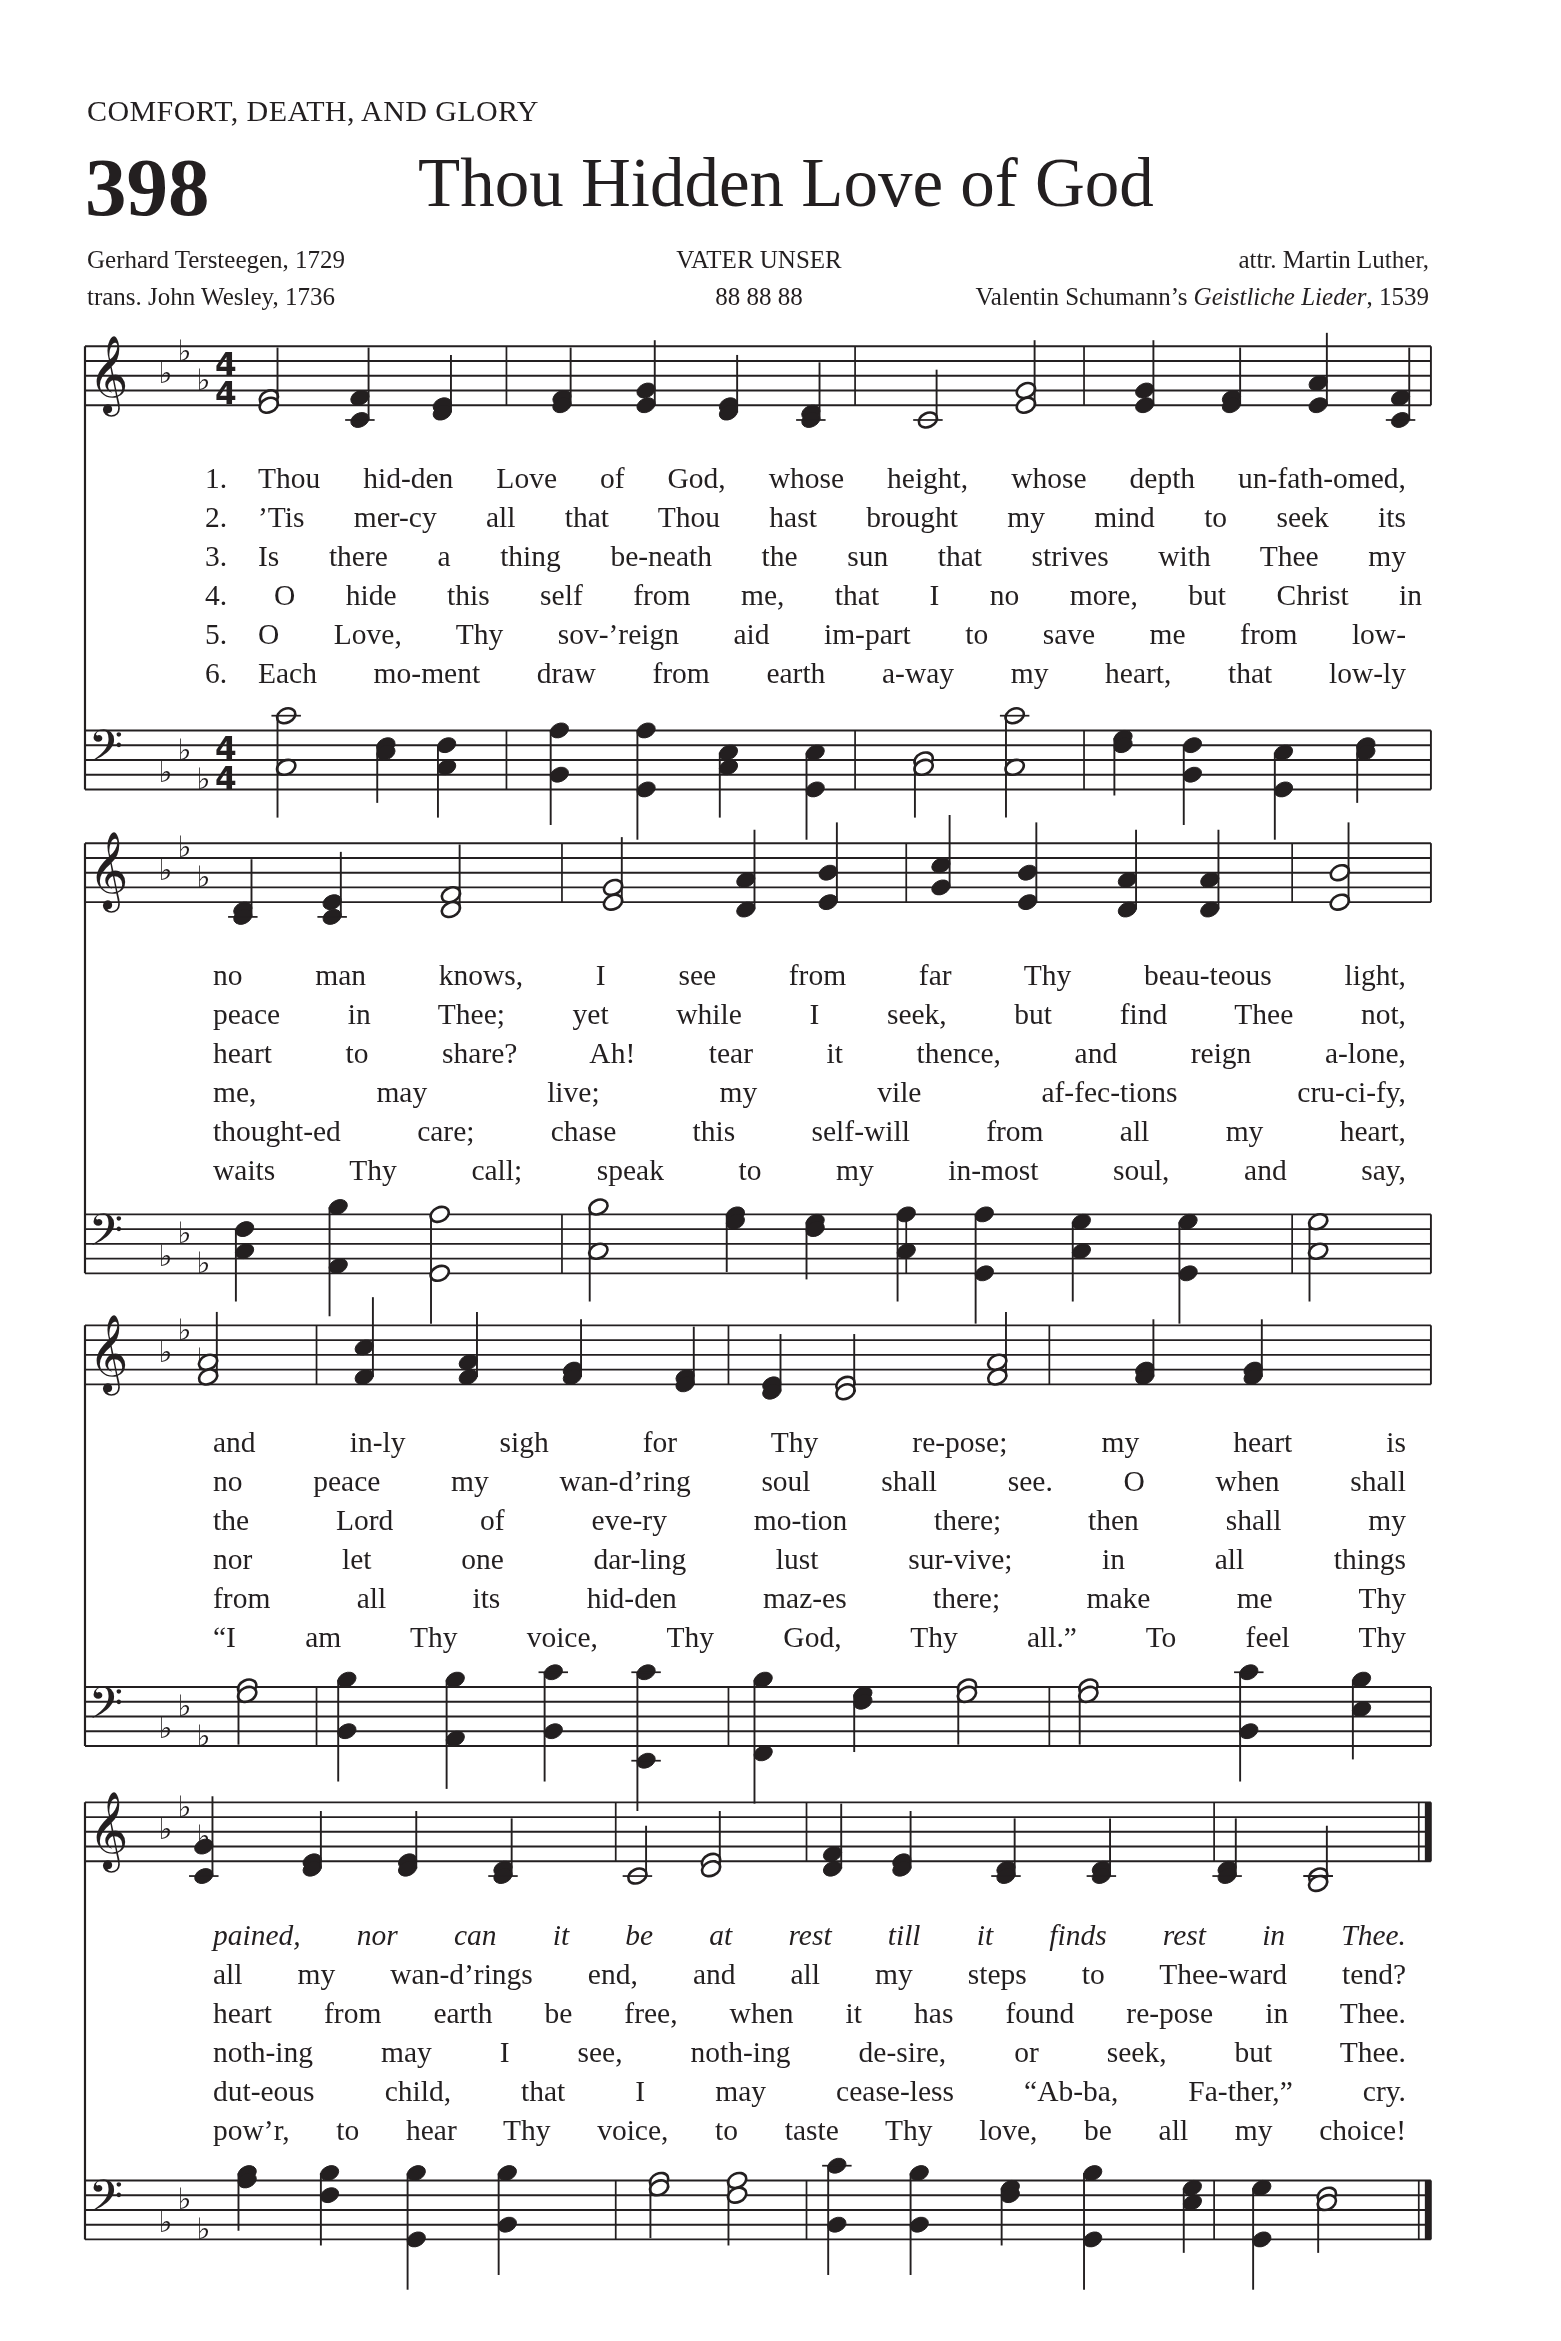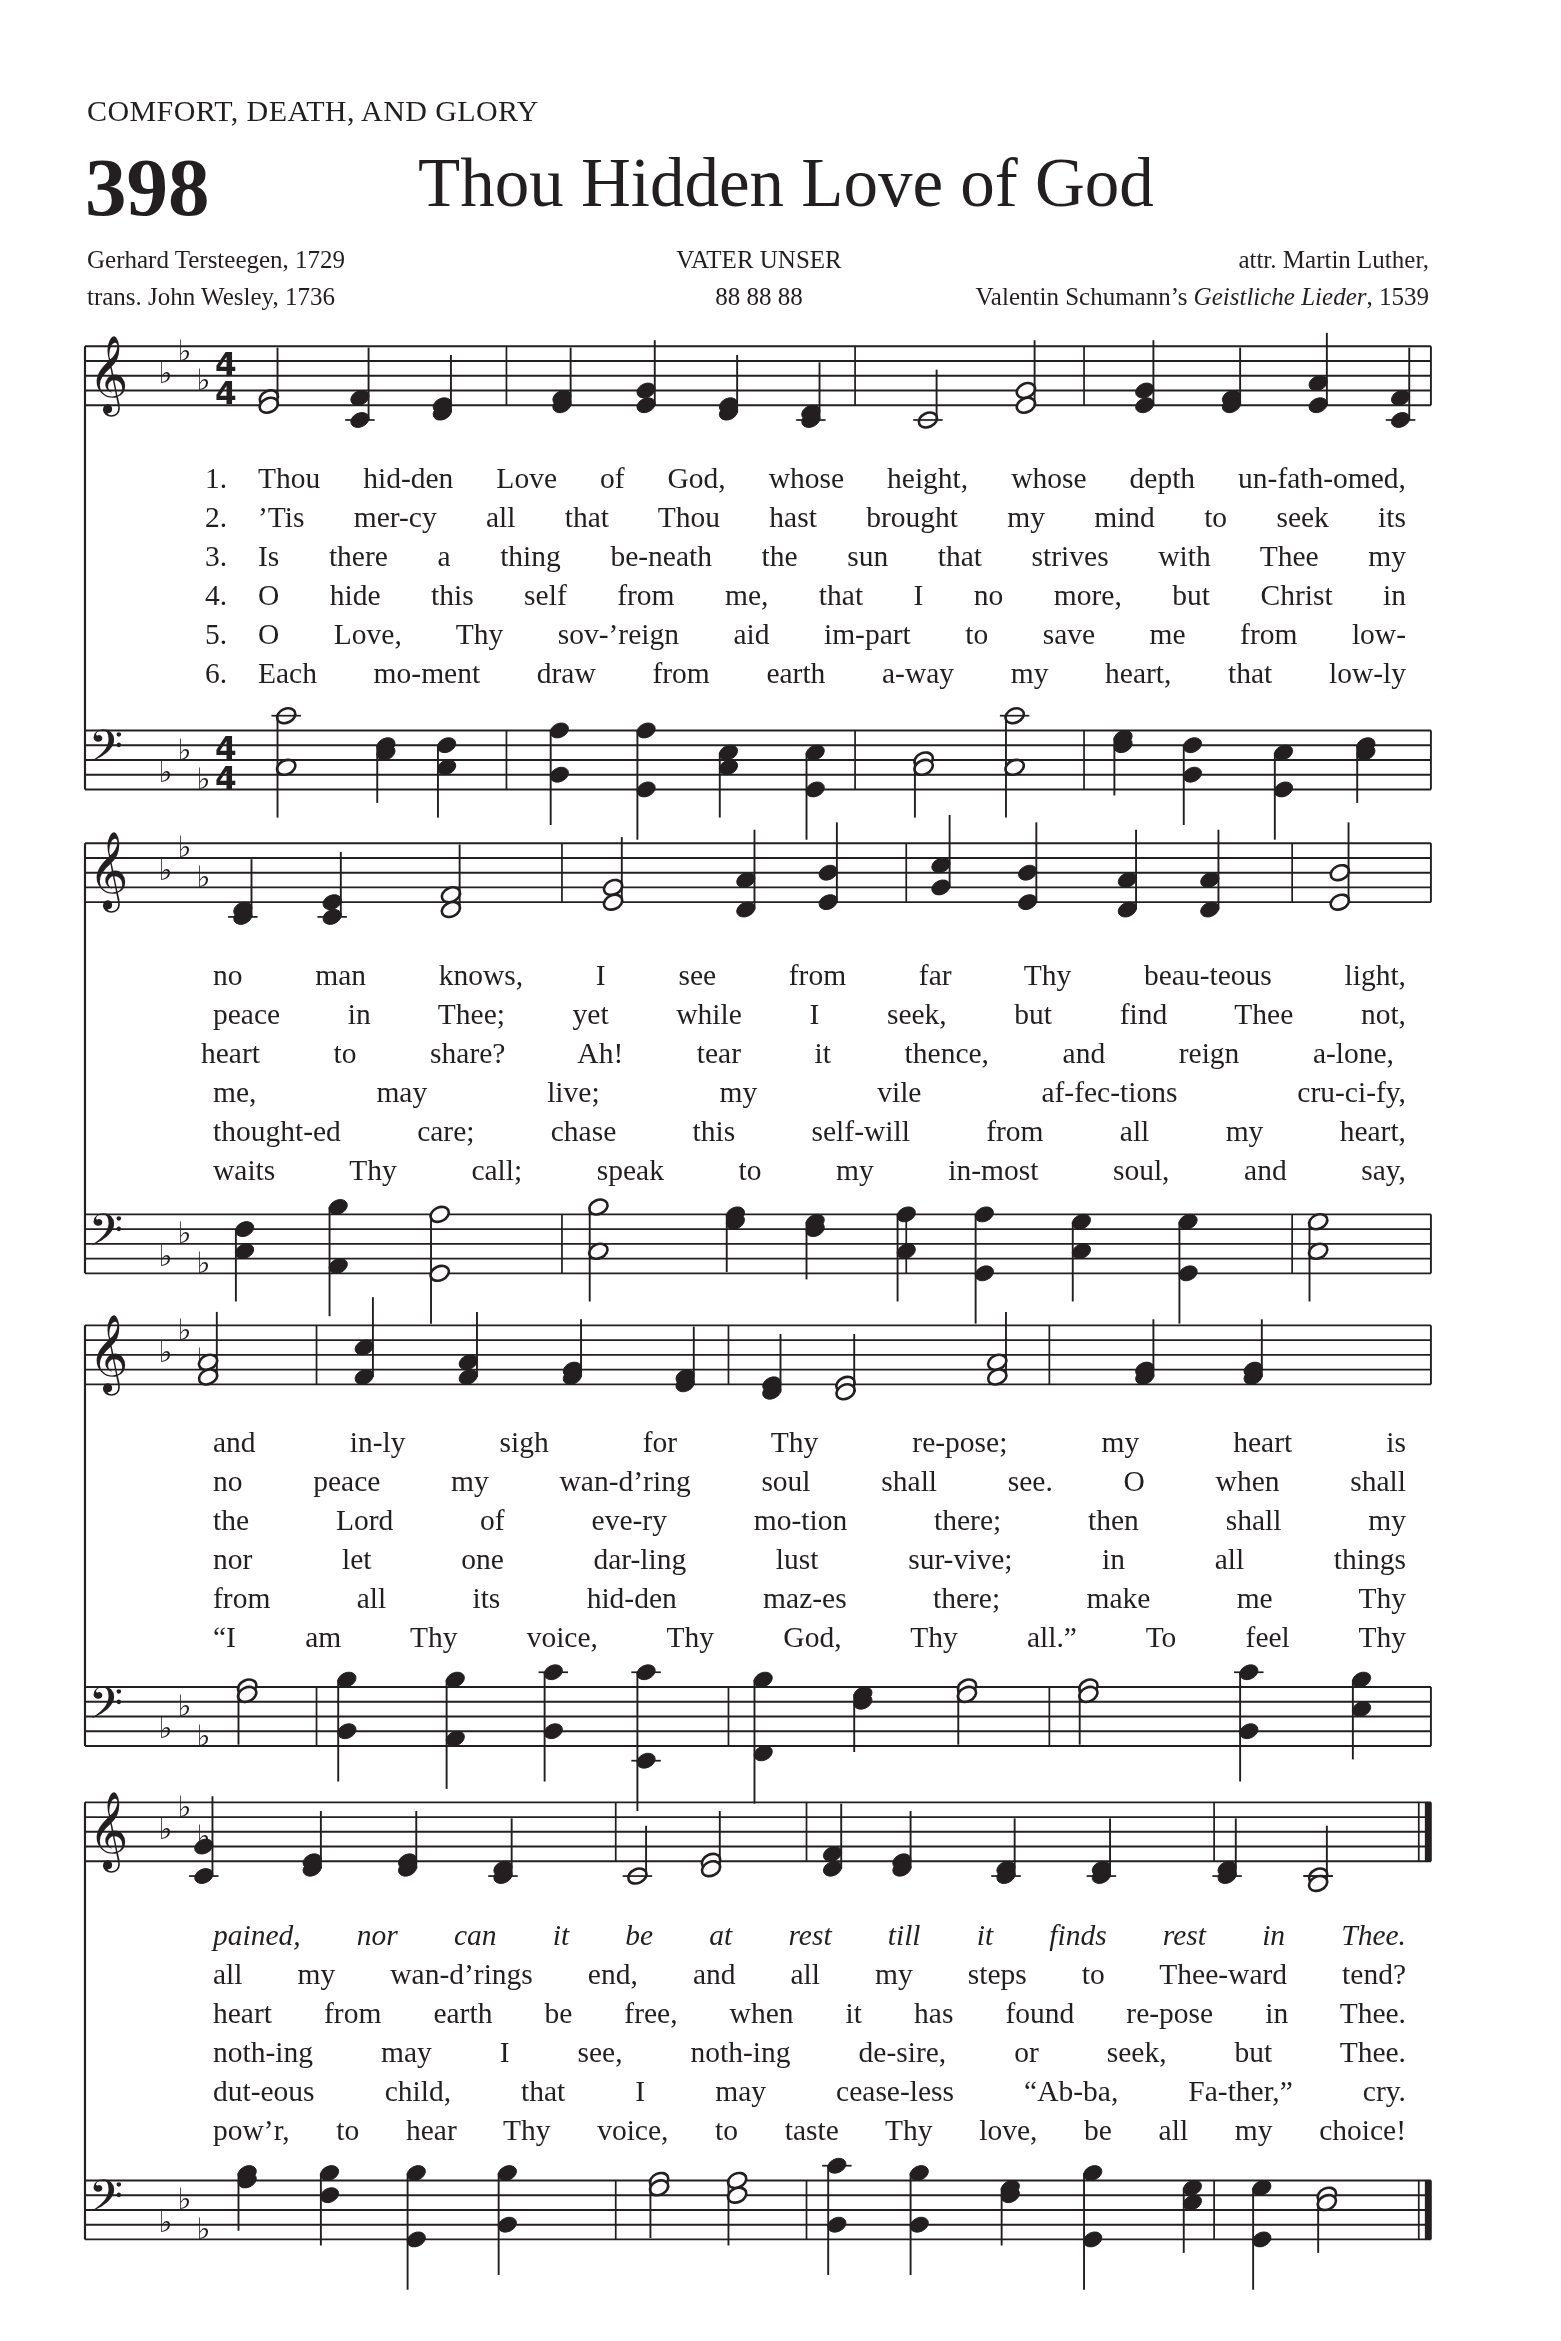--- a/index.html
+++ b/index.html
@@ -471,32 +471,32 @@
       <ellipse cx="1530" cy="2531" rx="11" ry="8" transform="rotate(-25 1530 2531)" fill="#fff" stroke="#231f20" stroke-width="3"></ellipse>
       <ellipse cx="1530" cy="2539.5" rx="11" ry="8" transform="rotate(-25 1530 2539.5)" fill="#fff" stroke="#231f20" stroke-width="3"></ellipse>
       <line x1="1520" x2="1520" y1="2531" y2="2597.5" stroke="#231f20" stroke-width="2.2"></line>
     </g>
   </svg>
 
 <div id="lyrics">
     <div class="lyr" style="top: 464px; left: 258px; width: 1148px; text-align: justify; text-align-last: justify;">Thou hid-den Love of God, whose height, whose depth un-fath-omed,</div>
     <div class="lyr" style="top: 503px; left: 258px; width: 1148px; text-align: justify; text-align-last: justify;">’Tis mer-cy all that Thou hast brought my mind to seek its</div>
     <div class="lyr" style="top: 542px; left: 258px; width: 1148px; text-align: justify; text-align-last: justify;">Is there a thing be-neath the sun that strives with Thee my</div>
-    <div class="lyr" style="top: 581px; left: 258px; width: 1148px; text-align: justify; text-align-last: justify;">O hide this self from me, that I no more, but Christ in</div>
+    <div class="lyr" style="top: 581px; left: 274px; width: 1148px; text-align: justify; text-align-last: justify;">O hide this self from me, that I no more, but Christ in</div>
     <div class="lyr" style="top: 620px; left: 258px; width: 1148px; text-align: justify; text-align-last: justify;">O Love, Thy sov-’reign aid im-part to save me from low-</div>
     <div class="lyr" style="top: 659px; left: 258px; width: 1148px; text-align: justify; text-align-last: justify;">Each mo-ment draw from earth a-way my heart, that low-ly</div>
     <div class="vnum" style="top: 464px; left: 205px;">1.</div>
     <div class="vnum" style="top: 503px; left: 205px;">2.</div>
     <div class="vnum" style="top: 542px; left: 205px;">3.</div>
     <div class="vnum" style="top: 581px; left: 205px;">4.</div>
     <div class="vnum" style="top: 620px; left: 205px;">5.</div>
     <div class="vnum" style="top: 659px; left: 205px;">6.</div>
     <div class="lyr" style="top: 961px; left: 213px; width: 1193px; text-align: justify; text-align-last: justify;">no man knows, I see from far Thy beau-teous light,</div>
     <div class="lyr" style="top: 1000px; left: 213px; width: 1193px; text-align: justify; text-align-last: justify;">peace in Thee; yet while I seek, but find Thee not,</div>
-    <div class="lyr" style="top: 1039px; left: 201px; width: 1193px; text-align: justify; text-align-last: justify;">heart to share? Ah! tear it thence, and reign a-lone,</div>
+    <div class="lyr" style="top: 1039px; left: 213px; width: 1193px; text-align: justify; text-align-last: justify;">heart to share? Ah! tear it thence, and reign a-lone,</div>
     <div class="lyr" style="top: 1078px; left: 213px; width: 1193px; text-align: justify; text-align-last: justify;">me, may live; my vile af-fec-tions cru-ci-fy,</div>
     <div class="lyr" style="top: 1117px; left: 213px; width: 1193px; text-align: justify; text-align-last: justify;">thought-ed care; chase this self-will from all my heart,</div>
     <div class="lyr" style="top: 1156px; left: 213px; width: 1193px; text-align: justify; text-align-last: justify;">waits Thy call; speak to my in-most soul, and say,</div>
     <div class="lyr" style="top: 1428px; left: 213px; width: 1193px; text-align: justify; text-align-last: justify;">and in-ly sigh for Thy re-pose; my heart is</div>
     <div class="lyr" style="top: 1467px; left: 213px; width: 1193px; text-align: justify; text-align-last: justify;">no peace my wan-d’ring soul shall see. O when shall</div>
     <div class="lyr" style="top: 1506px; left: 213px; width: 1193px; text-align: justify; text-align-last: justify;">the Lord of eve-ry mo-tion there; then shall my</div>
     <div class="lyr" style="top: 1545px; left: 213px; width: 1193px; text-align: justify; text-align-last: justify;">nor let one dar-ling lust sur-vive; in all things</div>
     <div class="lyr" style="top: 1584px; left: 213px; width: 1193px; text-align: justify; text-align-last: justify;">from all its hid-den maz-es there; make me Thy</div>
     <div class="lyr" style="top: 1623px; left: 213px; width: 1193px; text-align: justify; text-align-last: justify;">“I am Thy voice, Thy God, Thy all.” To feel Thy</div>
     <div class="lyr" style="top: 1921px; left: 213px; width: 1193px; text-align: justify; text-align-last: justify; font-style: italic;">pained, nor can it be at rest till it finds rest in Thee.</div>

